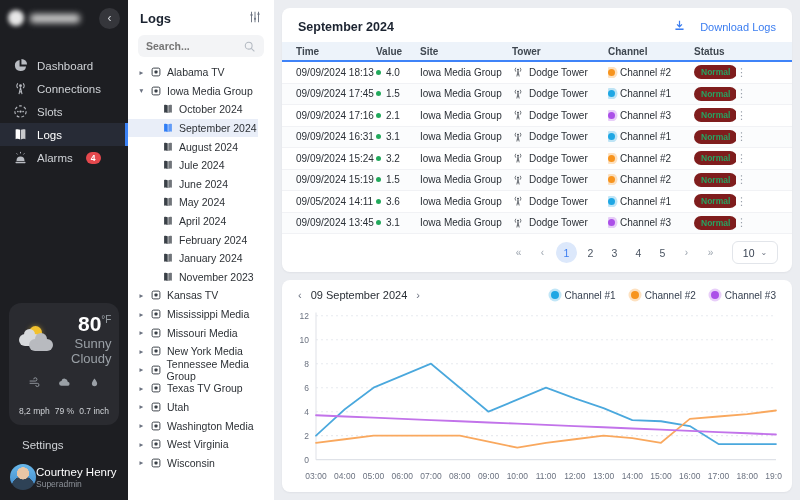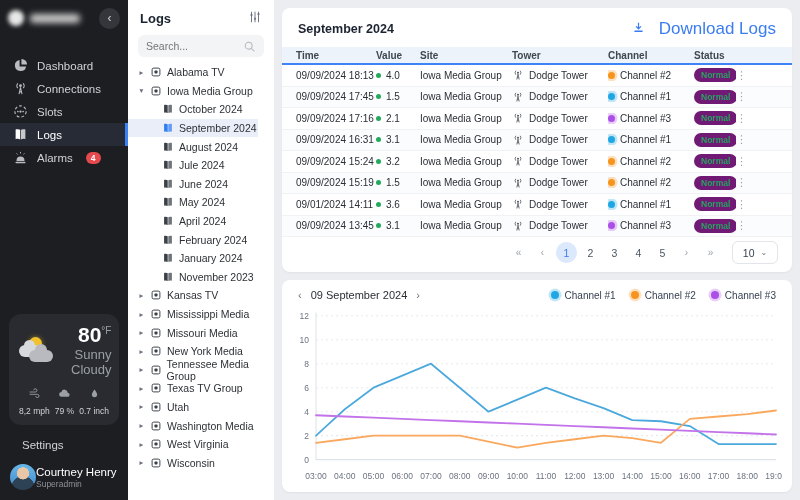--- a/index.html
+++ b/index.html
@@ -26,64 +26,64 @@
   .w-sun { position:absolute; left:12px; top:1px; width:13px; height:13px; border-radius:50%; background:#f2c12e; box-shadow:0 0 5px #f2c12e88; }
   .w-cl1 { position:absolute; left:2px; top:9px; width:22px; height:12px; border-radius:10px; background:#d7d9dc; }
   .w-cl1::before { content:""; position:absolute; left:5px; top:-5px; width:11px; height:11px; border-radius:50%; background:#d7d9dc; }
   .w-cl2 { position:absolute; left:12px; top:14px; width:24px; height:12px; border-radius:10px; background:#b8babf; }
   .w-cl2::before { content:""; position:absolute; left:6px; top:-6px; width:12px; height:12px; border-radius:50%; background:#b8babf; }
   .w-right { text-align:right; flex:1; }
   .w-temp { font-size:21px; font-weight:bold; color:#fff; line-height:1; }
   .w-unit { font-size:10px; color:#9aa0a6; font-weight:normal; vertical-align:super; }
   .w-cond { font-size:13px; color:#9aa0a6; margin-top:2px; }
   .w-stats { display:flex; justify-content:space-between; margin-top:10px; padding:0 2px; }
-  .w-stat { display:flex; flex-direction:column; align-items:center; gap:7px; font-size:8.5px; color:#cfd2d6; }
+  .w-stat { display:flex; flex-direction:column; align-items:center; gap:18px; font-size:8.5px; color:#cfd2d6; }
   .w-stat .ico { color:#9aa0a6; height:12px; display:flex; align-items:center; }
   .settings-row { display:flex; align-items:center; gap:9px; padding:6px 13px; font-size:11.5px; cursor:pointer; }
   .settings-row .ico { color:#b9bcc2; display:flex; }
   .user-row { display:flex; align-items:center; gap:0; padding:7px 10px 10px; cursor:pointer; }
   .avatar { width:26px; height:26px; border-radius:50%; flex-shrink:0;
     background: radial-gradient(circle at 50% 36%, #e9c6a5 0 28%, transparent 30%),
                 radial-gradient(circle at 50% 92%, #2e4256 0 42%, transparent 44%),
                 linear-gradient(#69b8ea,#3f87c9); }
   .user-name { font-size:11.5px; color:#fff; }
   .user-role { font-size:8.5px; color:#8d9299; margin-top:1px; }
 
   
   .tree-panel { width:146px; height:500px; background:#fff; flex-shrink:0; display:flex; flex-direction:column; overflow:hidden; }
   .tp-header { display:flex; align-items:center; justify-content:space-between; padding:10px 12px 6px; }
   .tp-title { font-size:13px; font-weight:bold; color:#1b2330; }
   .filter-btn { border:none; background:none; color:#6b7280; cursor:pointer; display:flex; }
   .search-box { margin:2px 10px 4px; background:#f3f4f6; border-radius:6px; height:22px; display:flex; align-items:center; padding:0 8px; }
-  .search-box input { border:none; background:transparent; outline:none; font-size:10.5px; color:#374151; width:100%; font-family:"Liberation Sans",sans-serif; }
+  .search-box input { border:none; background:transparent; outline:none; font-size:10.5px; color:#374151; width:100%; font-family:"Liberation Sans",sans-serif;font-weight:bold; }
   .search-box .ico { color:#b4bac2; display:flex; }
   .tree { flex:1; overflow:hidden; padding-top:2px; }
   .tree-row { display:flex; align-items:center; height:18.6px; font-size:10.5px; color:#2d3136; gap:5px; padding-left:10px; cursor:pointer; }
   .tree-row .caret { width:7px; font-size:7.5px; color:#6b7280; text-align:center; }
   .tree-row .ico { display:flex; color:#3a4047; }
   .tree-row.month { padding-left:34px; }
   .tree-row.month.selected { background:#e9eef8; margin-right:16px; }
   .tree-row.month.selected .ico { color:#2f7df6; }
 
   
   .main { flex:1; display:flex; flex-direction:column; gap:8px; padding:8px; min-width:0; }
   .panel { background:#fff; border-radius:8px; box-shadow:0 1px 2px rgba(16,24,40,.05); }
   .table-panel { height:264px; display:flex; flex-direction:column; }
   .tp-row1 { display:flex; align-items:center; justify-content:space-between; padding:11px 16px 8px; }
   .table-title { font-size:12.5px; font-weight:bold; color:#1b2330; }
-  .download { display:flex; align-items:center; gap:14px; color:#3b7df0; font-size:17px; cursor:pointer;justify-content:flex-end; }
+  .download { display:flex; align-items:center; gap:14px; color:#3b7df0; font-size:11px; cursor:pointer;justify-content:flex-end; }
   .t-row { display:grid; grid-template-columns:80px 44px 92px 96px 86px 42px 10px; align-items:center; padding:0 14px; }
   .t-head { background:#edf3fa; border-bottom:2px solid #3f83f8; height:20px; font-size:10px; font-weight:bold; color:#3f4750; }
   .t-body .t-row { height:21.5px; border-bottom:1px solid #f1f2f5; font-size:10px; color:#2a2f36; }
   .t-body .t-row:nth-child(even) { background:#fbfcfd; }
   .cell { display:flex; align-items:center; gap:5px; min-width:0; white-space:nowrap; overflow:hidden; }
   .vdot { width:5px; height:5px; border-radius:50%; background:#22a95c; flex-shrink:0; }
   .chdot { width:7px; height:7px; border-radius:50%; flex-shrink:0; }
   .tower-ico { color:#555a61; display:flex; flex-shrink:0; }
-  .pill { font-size:8.5px; color:#27a360; background:#701a75; border-radius:9px; padding:2px 7px; font-weight:bold; }
+  .pill { font-size:8.5px; color:#27a360; background:#7f1d1d; border-radius:9px; padding:2px 7px; font-weight:bold; }
   .kebab { color:#9aa1ab; font-size:11px; cursor:pointer; text-align:center; }
   .pagination { margin-top:auto; display:flex; align-items:center; justify-content:flex-end; gap:3px; padding:4px 14px 8px; }
   .pg-item { width:21px; height:21px; border-radius:50%; display:flex; align-items:center; justify-content:center; font-size:10.5px; color:#4b5563; cursor:pointer; }
   .pg-arrow { color:#9aa3ad; font-size:10px; }
   .pg-item.active { background:#dce8fb; color:#3b7df0; }
   .pg-select { margin-left:8px; width:46px; height:23px; border:1px solid #e2e5ea; border-radius:6px; display:flex; align-items:center; justify-content:center; gap:6px; font-size:10.5px; color:#374151; cursor:pointer; }
   .pg-select .chev { color:#6b7280; font-size:8px; }
 
   .chart-panel { flex:1; display:flex; flex-direction:column; min-height:0; }
   .cp-header { display:flex; align-items:center; padding:9px 16px 2px; }
@@ -618,21 +618,21 @@
           <div class="cell">
             <span class="chdot" style="background:#F7941E;box-shadow:0 0 0 2.5px rgba(247,148,30,0.28)"></span>
             <span>Channel #2</span>
           </div>
           <div class="cell">
             <span class="pill">Normal</span>
           </div>
           <div class="kebab">⋮</div>
         </div>
         <div class="t-row">
-          <div class="cell">09/01/2024 14:11</div>
+          <div class="cell">09/05/2024 14:11</div>
           <div class="cell">
             <span class="vdot"></span>
             <span>3.6</span>
           </div>
           <div class="cell">Iowa Media Group</div>
           <div class="cell">
             <span class="tower-ico">
               <svg viewBox="0 0 16 16" width="12" height="12" fill="none" stroke="currentColor" stroke-width="1.1">
                 <circle cx="8" cy="5" r="1.4" fill="currentColor" stroke="none"></circle>
                 <path d="M6.4 14L8 6.8 9.6 14M6.9 11.6h2.2"></path>

